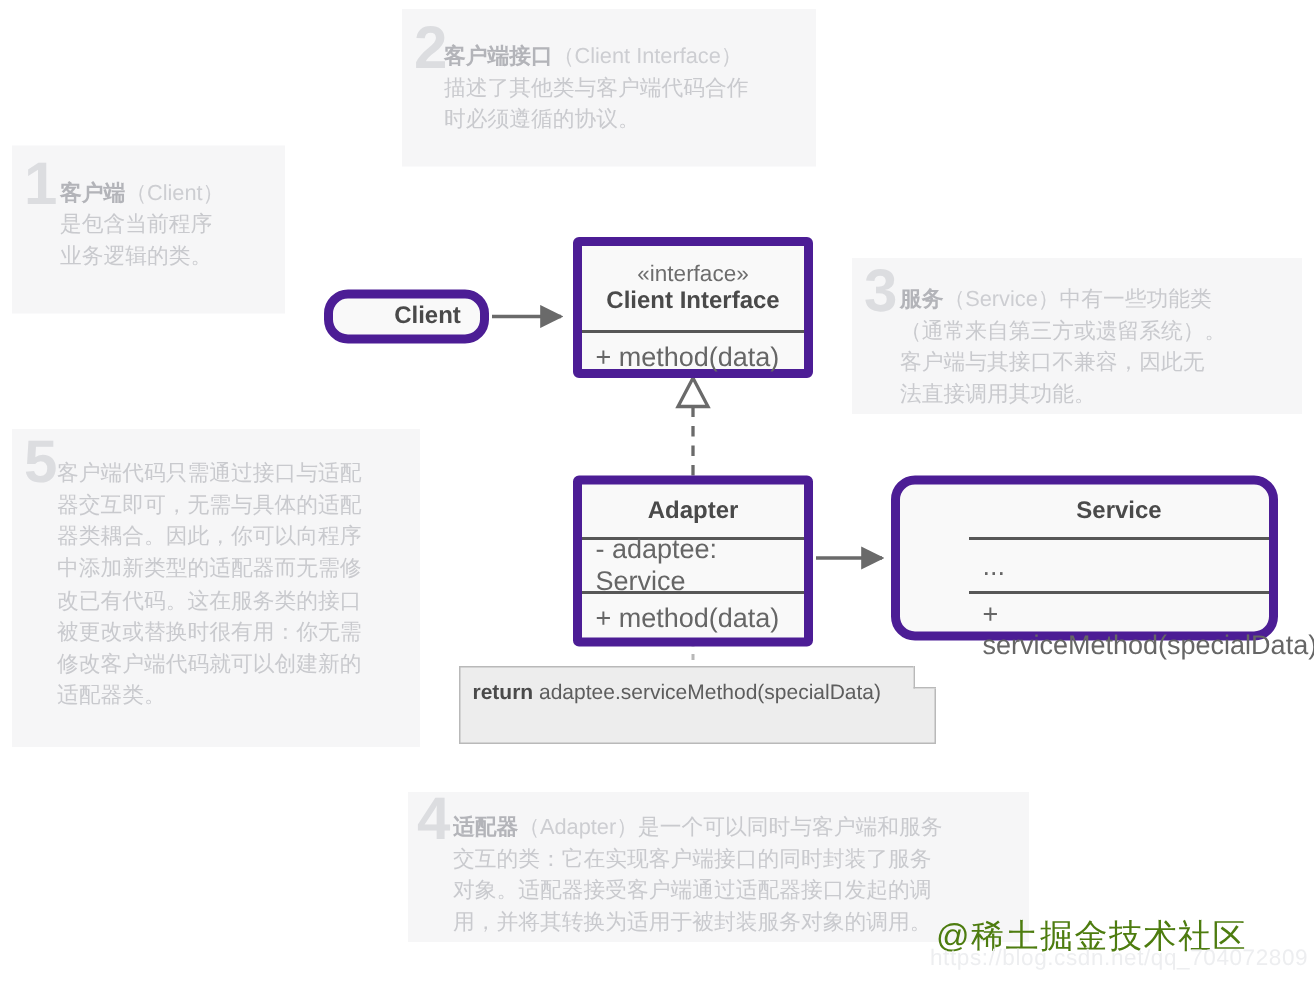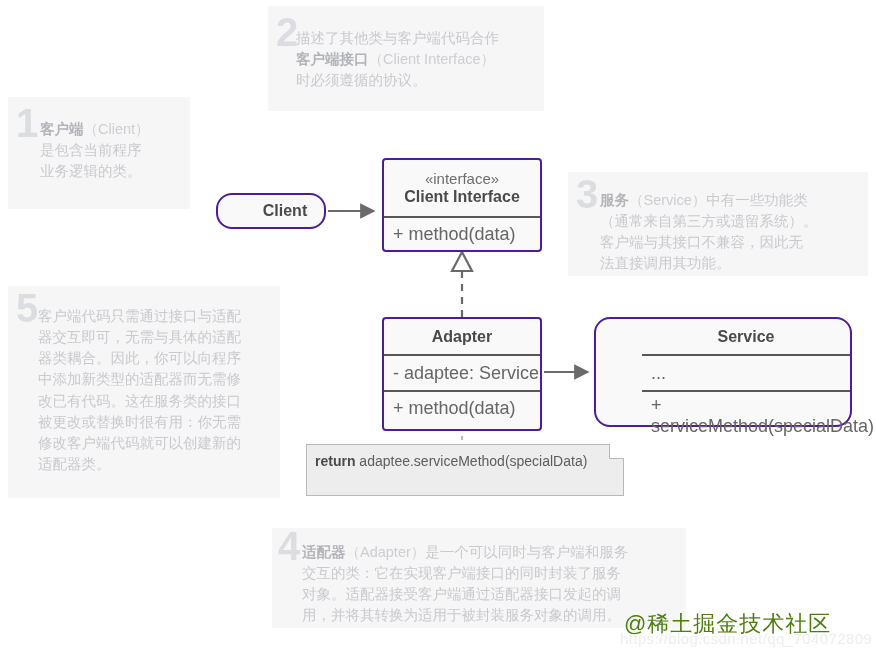--- a/index.html
+++ b/index.html
@@ -58,21 +58,21 @@
   #note-5 { left: 8px;   top: 286px; width: 272px; height: 212px; padding: 20px 10px 10px 30px; }
 
   #note-3 .num { top: 2px; }
   #note-4 .num { top: -2px; left: 6px; }
   #note-5 .num { top: 2px; }
 
   
   .uml {
     position: absolute;
     background: #f9f9f9;
-    border: 2px solid #4c1d95;
+    border: 6px solid #4c1d95;
     box-sizing: border-box;
     color: #5b5b5b;
   }
   .uml .sect {
     box-sizing: border-box;
     display: flex;
     align-items: center;
     border-bottom: 2px solid #575757;
   }
   .uml .sect:last-child { border-bottom: none; }
@@ -173,22 +173,22 @@
     <div class="body">
       <div><b>客户端</b><span class="latin">（Client）</span></div>
       <div>是包含当前程序</div>
       <div>业务逻辑的类。</div>
     </div>
   </div>
 
   <div class="note" id="note-2">
     <span class="num">2</span>
     <div class="body">
+      <div><b>客户端接口</b><span class="latin">（Client Interface）</span></div>
       <div>描述了其他类与客户端代码合作</div>
-      <div><b>客户端接口</b><span class="latin">（Client Interface）</span></div>
       <div>时必须遵循的协议。</div>
     </div>
   </div>
 
   <div class="note" id="note-3">
     <span class="num">3</span>
     <div class="body">
       <div><b>服务</b><span class="latin">（Service）</span><span>中有一些功能类</span></div>
       <div>（通常来自第三方或遗留系统）。</div>
       <div>客户端与其接口不兼容，因此无</div>

